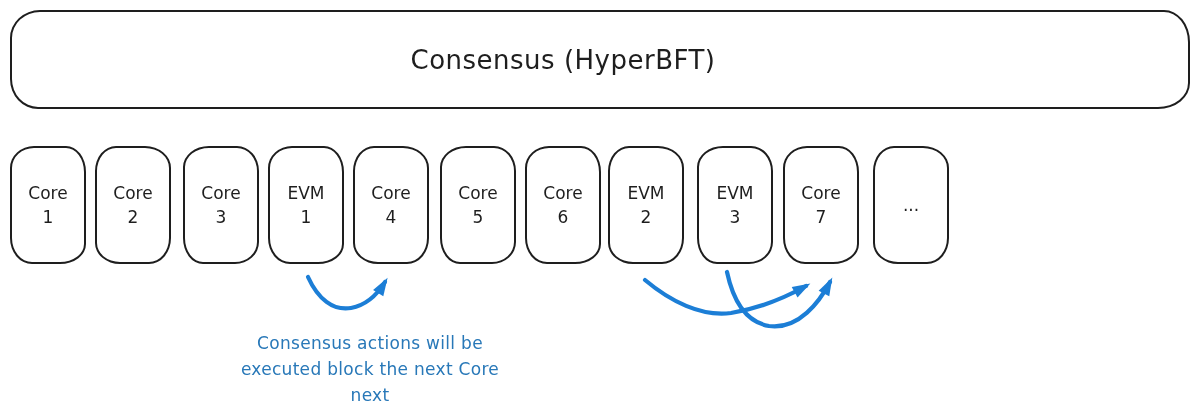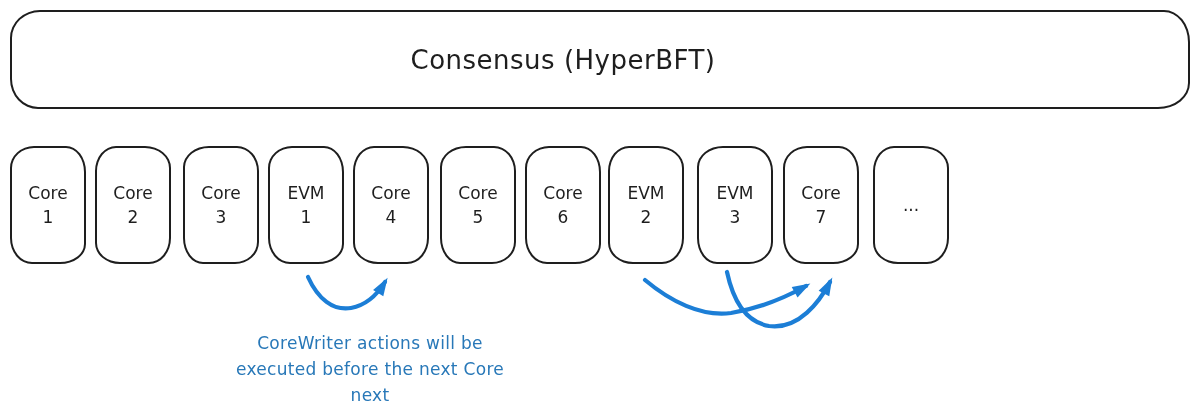--- a/index.html
+++ b/index.html
@@ -134,18 +134,18 @@
       <marker id="ah" markerUnits="userSpaceOnUse" markerWidth="22" markerHeight="18" refX="14" refY="8" orient="auto">
         <path d="M1,2 L19,8 L1,14 Z" fill="#1c7ed6"></path>
       </marker>
     </defs>
     <path d="M 308 277 C 318 299, 333 311, 351 308 C 367 305, 377 295, 385 282" fill="none" stroke-width="4.2" stroke-linecap="round" marker-end="url(#ah)" stroke="#1c7ed6"></path>
     <path d="M 645 280 C 670 301, 701 317, 731 313 C 762 308, 788 296, 806 286" fill="none" stroke-width="4.2" stroke-linecap="round" marker-end="url(#ah)" stroke="#1c7ed6"></path>
     <path d="M 727 272 C 733 300, 746 322, 769 326 C 799 330, 820 301, 830 282" fill="none" stroke-width="4.2" stroke-linecap="round" marker-end="url(#ah)" stroke="#1c7ed6"></path>
   </svg>
 
   <div class="note">
-    <span>CoreWriter actions will be</span>
-    <span>executed before the next Core</span>
+    <span>Consensus actions will be</span>
+    <span>executed block the next Core</span>
     <span>next</span>
   </div>
 
 </div>
 
 </body></html>

